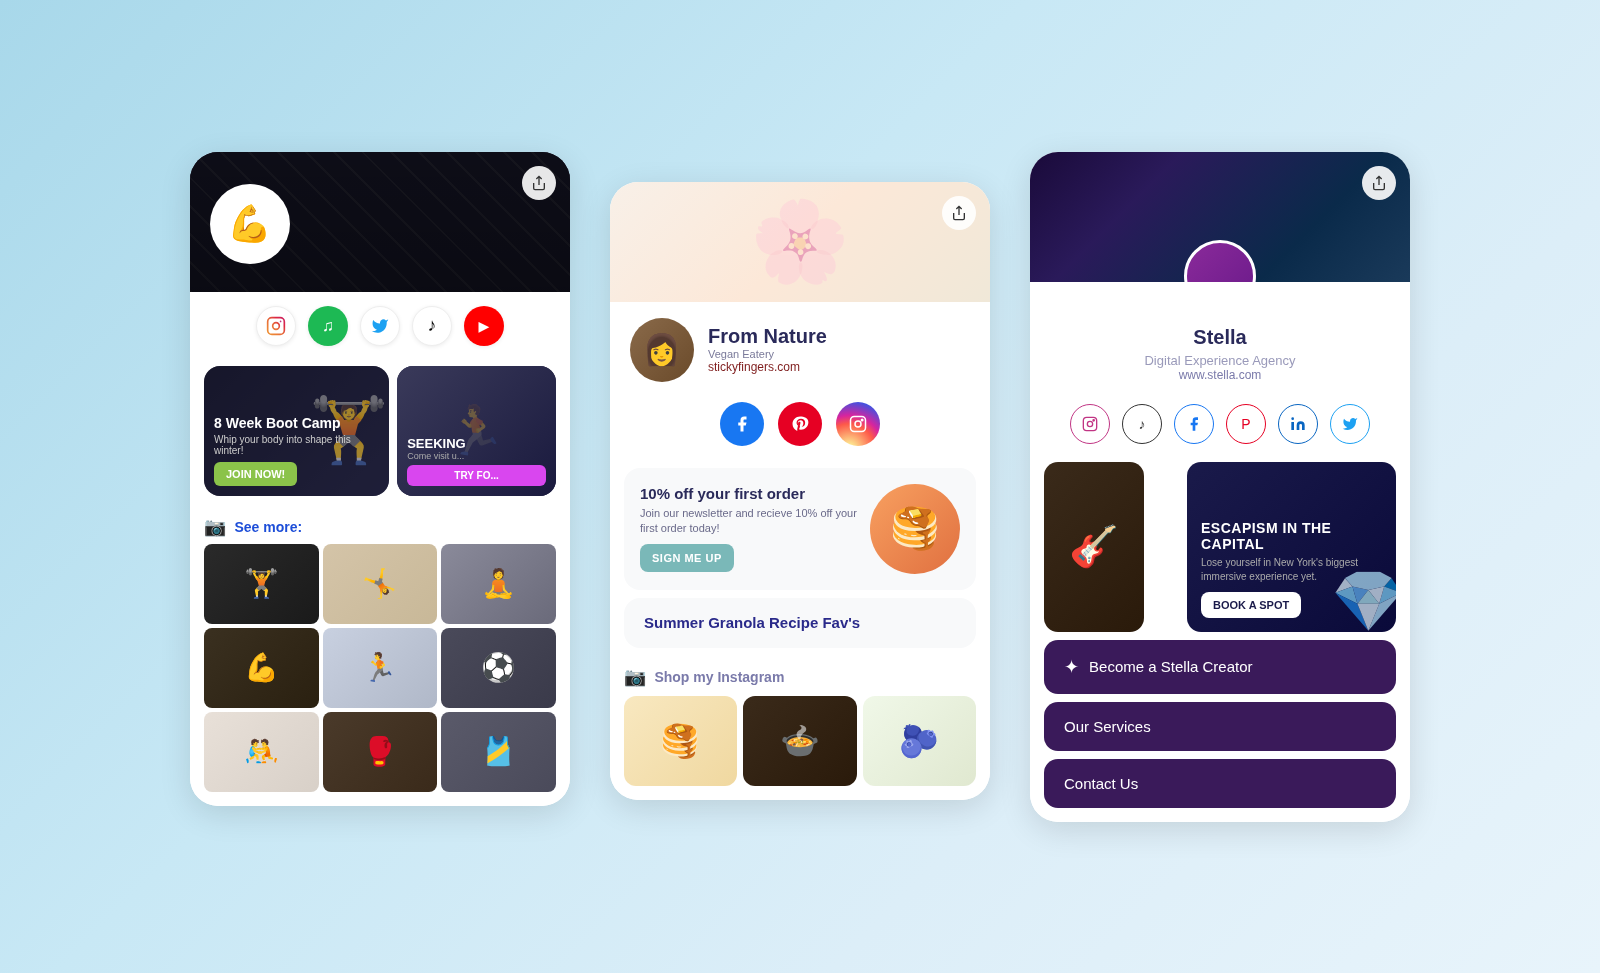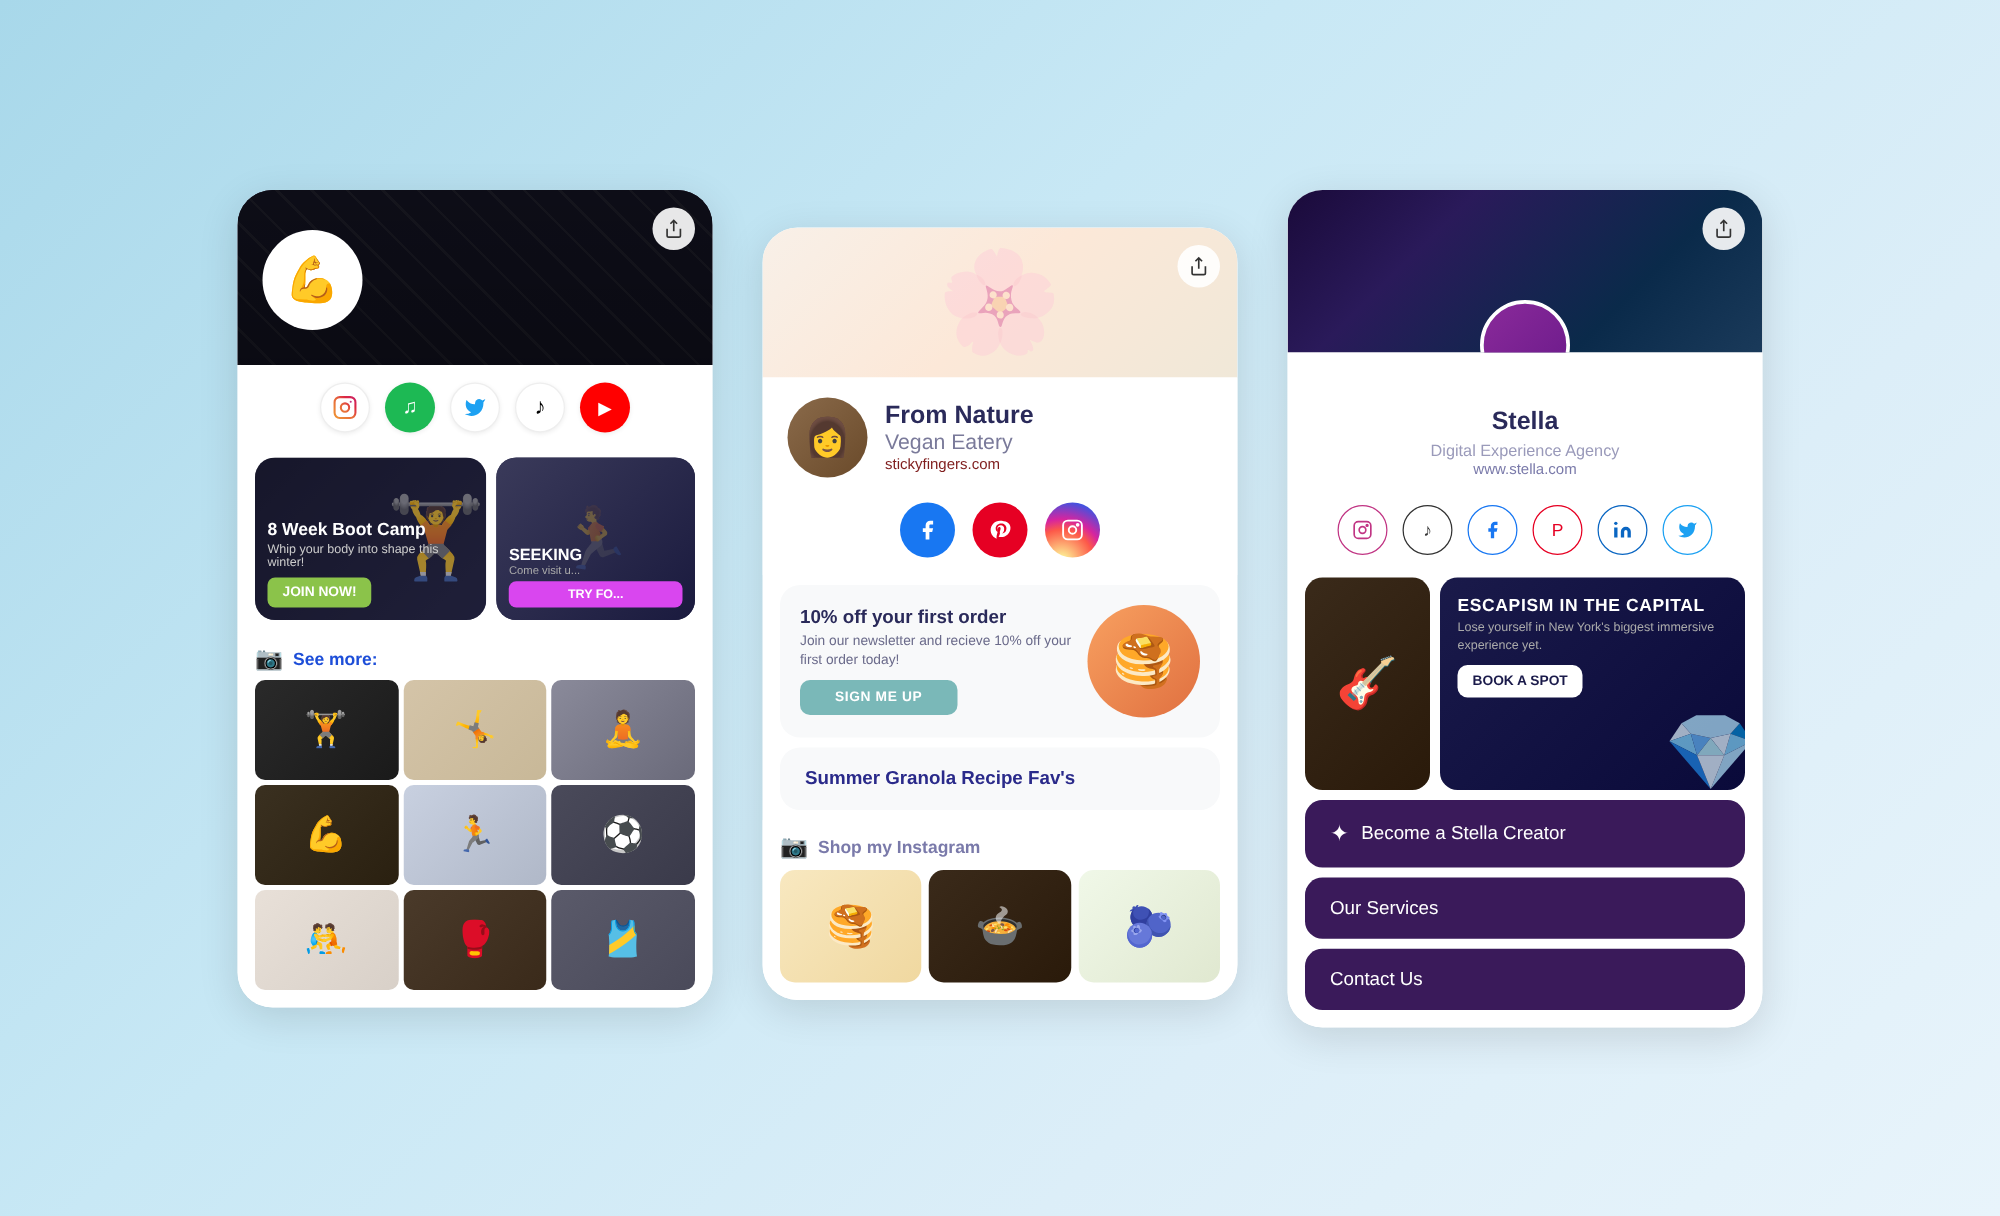--- a/index.html
+++ b/index.html
@@ -274,21 +274,21 @@
       flex-shrink: 0;
       overflow: hidden;
     }
     .profile-info h2 {
       color: #2a2a5a;
       font-size: 20px;
       font-weight: 700;
     }
     .profile-info .subtitle {
       color: #7a7a9a;
-      font-size: 17px;
+      font-size: 11px;
     }
     .profile-info .website {
       color: #7f1d1d;
       font-size: 12px;
     }
     .social-icons-row-2 {
       display: flex;
       gap: 14px;
       align-items: center;
       justify-content: center;
@@ -329,21 +329,21 @@
       color: #6a6a8a;
       font-size: 11px;
       margin-top: 4px;
       line-height: 1.4;
     }
     .sign-up-btn {
       background: #7ab8b8;
       color: #fff;
       border: none;
       border-radius: 8px;
-      padding: 8px 28px;
+      padding: 8px 12px;
       font-size: 11px;
       font-weight: 600;
       cursor: pointer;
       margin-top: 8px;
       letter-spacing: 0.5px;
     }
     .promo-food-img {
       width: 90px;
       height: 90px;
       border-radius: 50%;
@@ -495,23 +495,24 @@
       overflow: hidden;
       flex-shrink: 0;
     }
     .escapism-card {
       flex: 1;
       background: linear-gradient(135deg, #1a1a4a 0%, #0a0a3a 100%);
       border-radius: 14px;
       padding: 14px;
       display: flex;
       flex-direction: column;
-      justify-content: flex-start;
-      position: relative;
-      overflow: hidden;
+      justify-content: flex-end;
+      position: relative;
+      overflow: hidden;
+      margin-left: 35px;
     }
     .escapism-title {
       color: #fff;
       font-size: 14px;
       font-weight: 800;
       text-transform: uppercase;
       letter-spacing: 0.5px;
     }
     .escapism-sub {
       color: #aaa;

